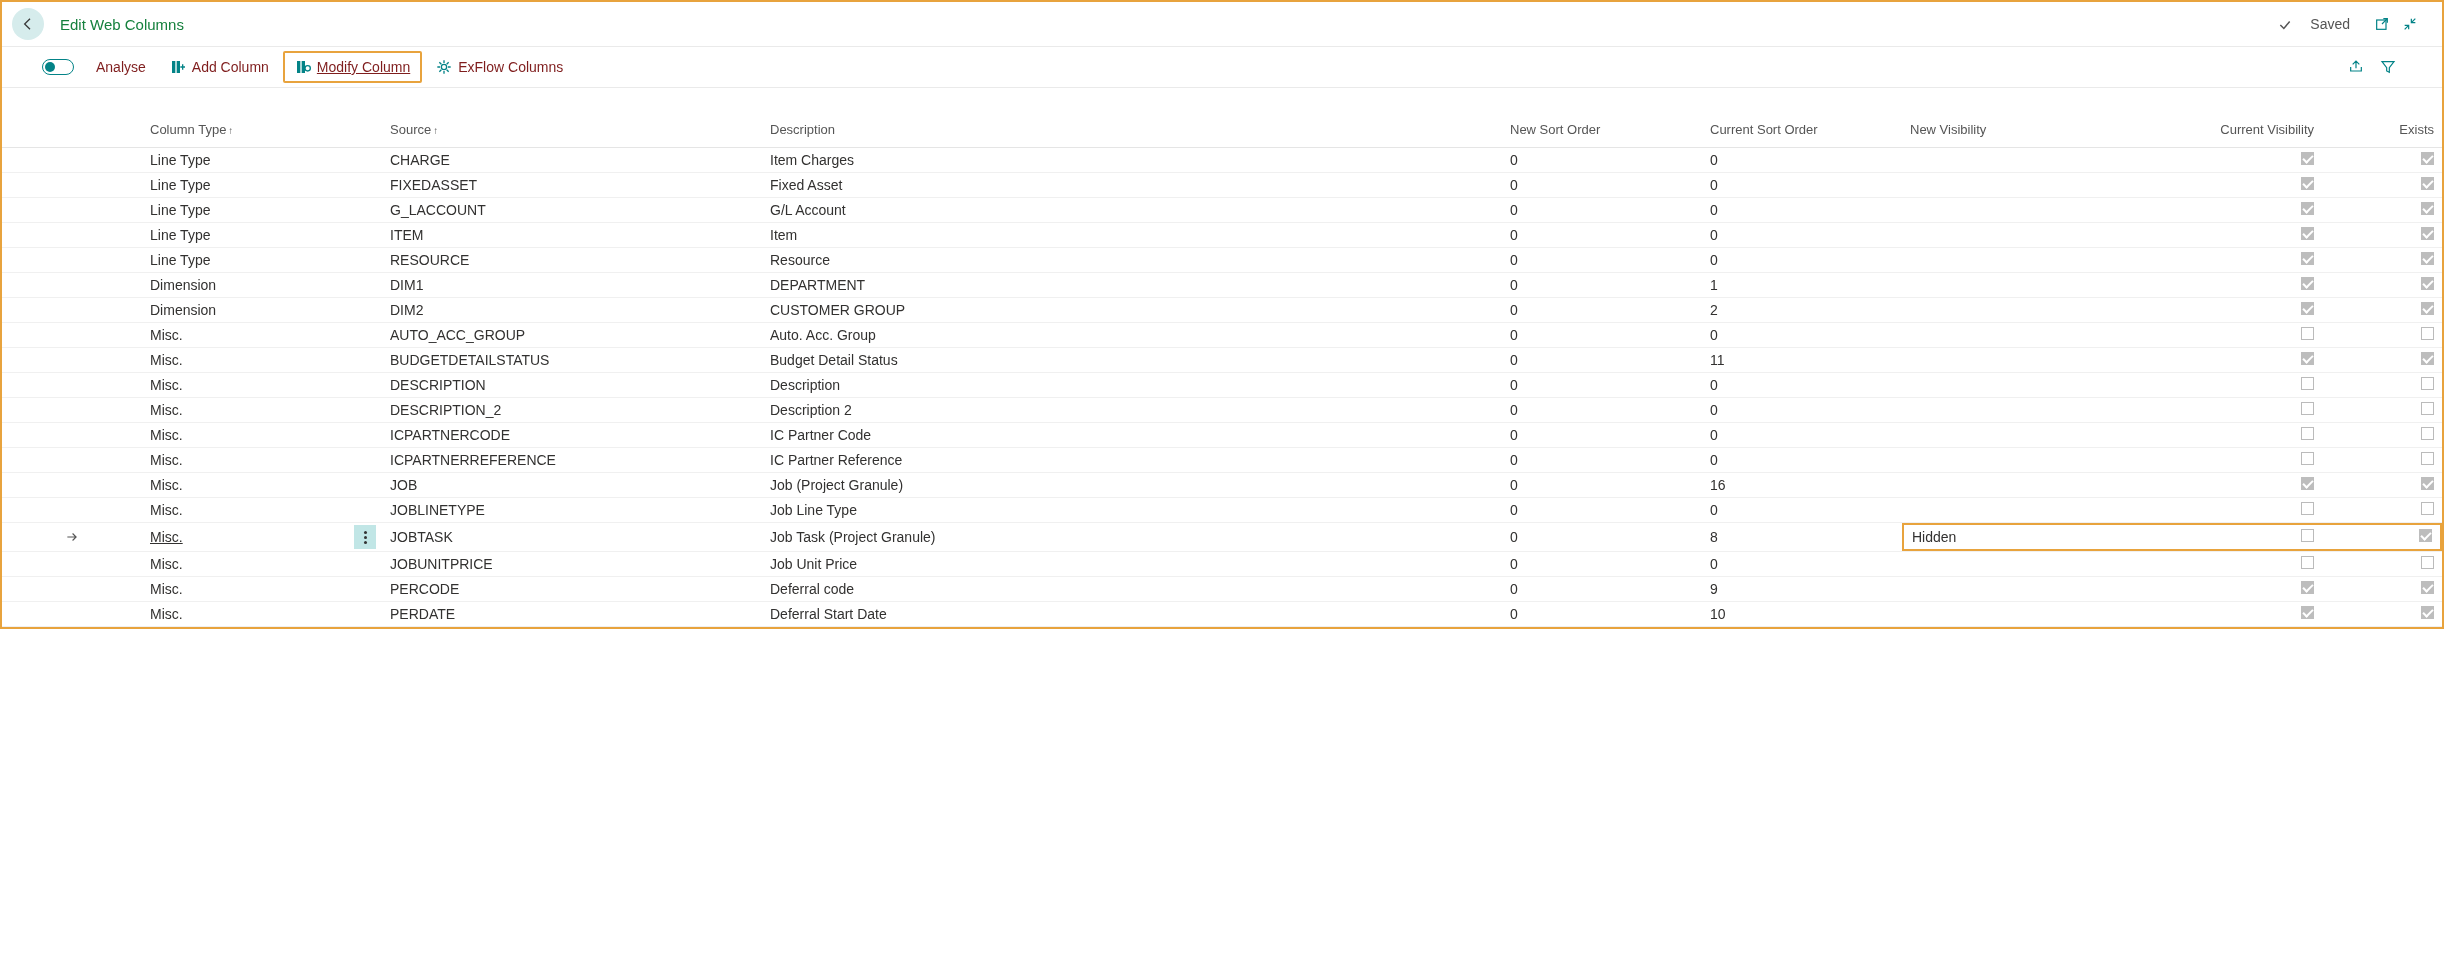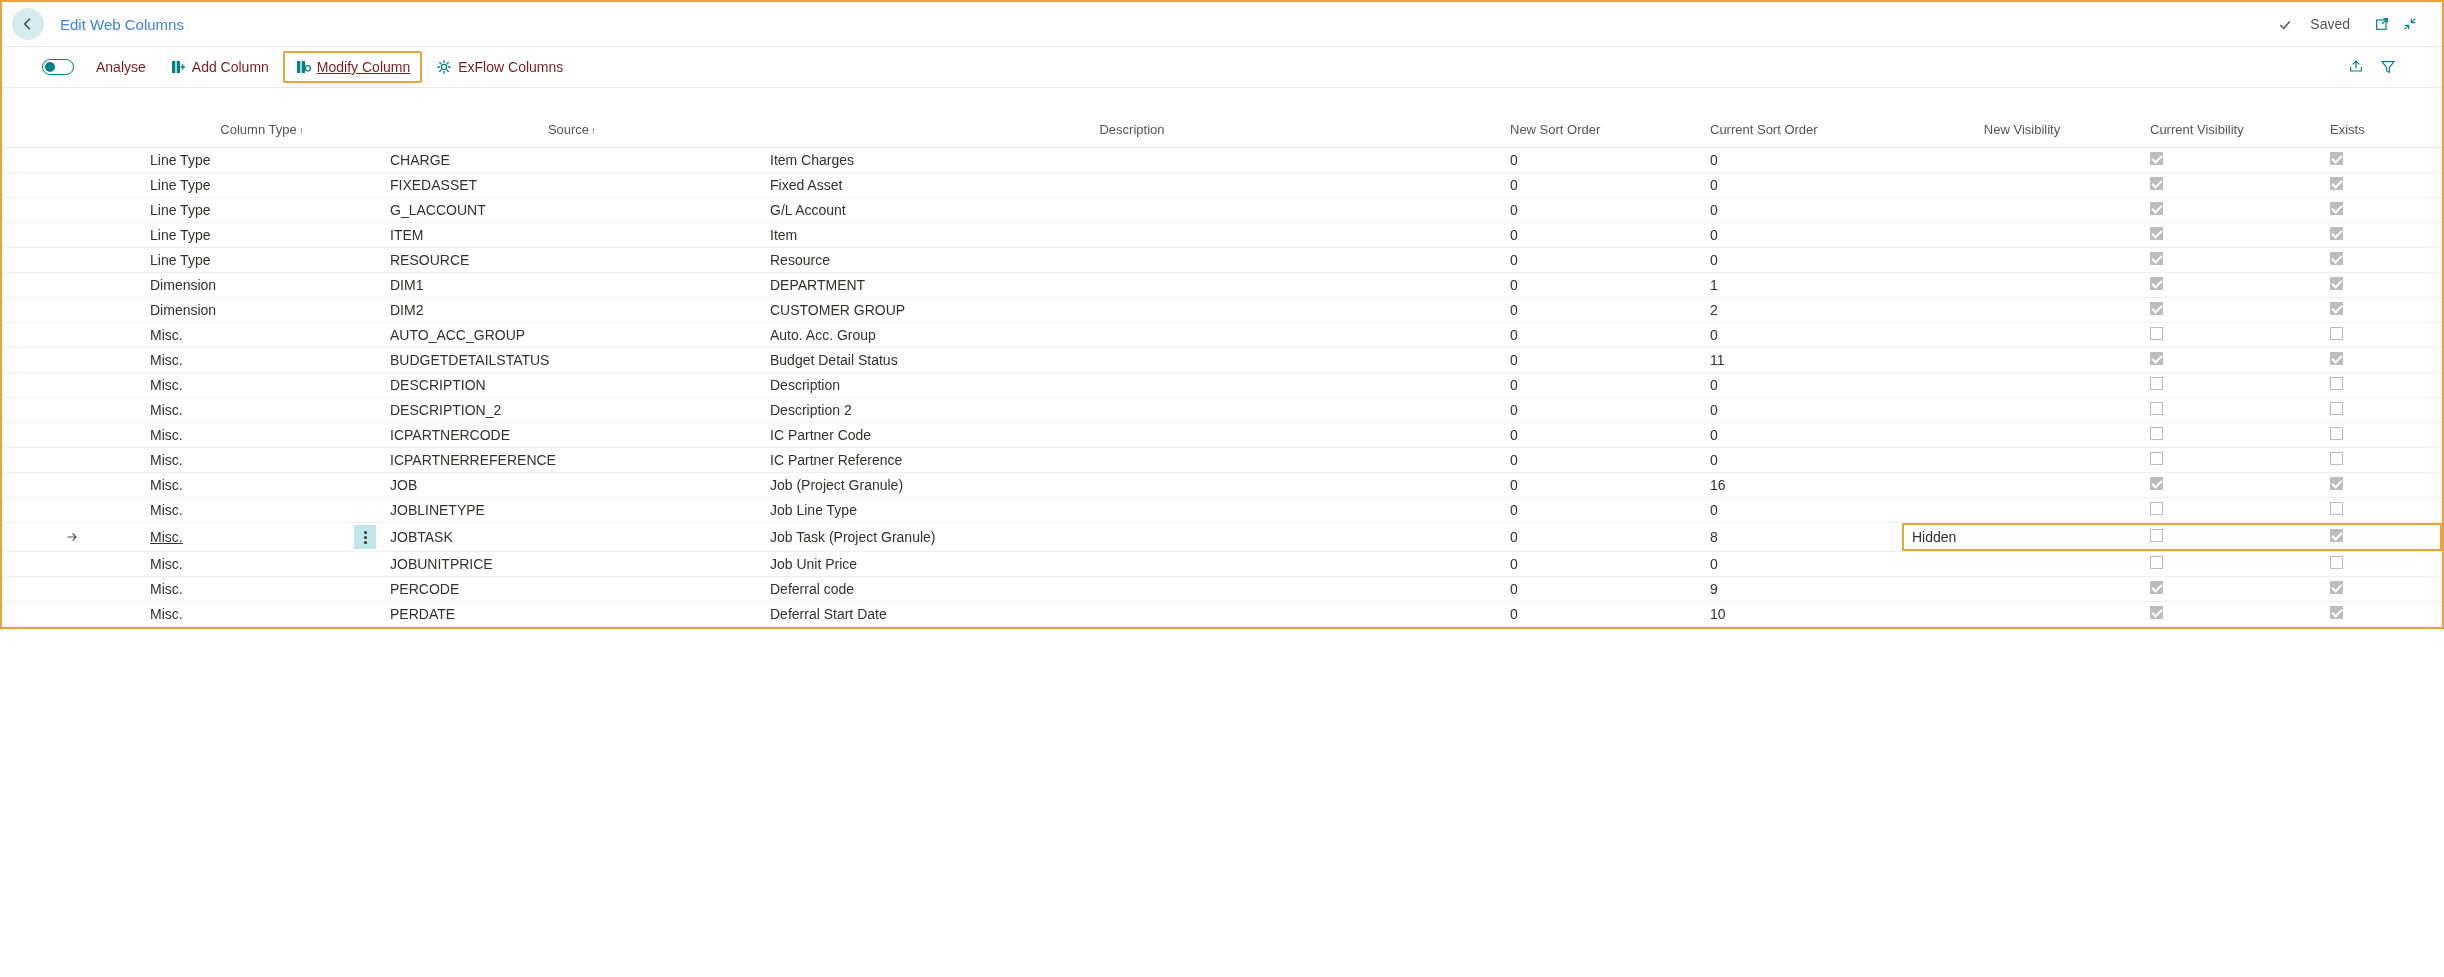--- a/index.html
+++ b/index.html
@@ -25,21 +25,21 @@
   }
   .back-btn {
     width: 32px; height: 32px;
     border-radius: 50%;
     background: #d6ecec;
     display: flex; align-items: center; justify-content: center;
     margin-right: 16px;
     cursor: pointer;
   }
   .back-btn svg { width: 16px; height: 16px; stroke: #3a3a3a; fill: none; stroke-width: 2; }
-  .page-title { font-size: 15px; color: #3b82f6; flex: 0 0 auto; }
+  .page-title { font-size: 15px; color: #15803d; flex: 0 0 auto; }
   .header-spacer { flex: 1; }
   .saved { display: flex; align-items: flex-end; gap: 18px; color: #555; font-size: 14px; margin-right: 18px; }
   .saved svg { width: 14px; height: 14px; stroke: #555; fill: none; stroke-width: 2.5; }
   .icon-btn {
     width: 28px; height: 28px;
     display: flex; align-items: center; justify-content: center;
     cursor: pointer; border-radius: 3px;
   }
   .icon-btn svg { width: 16px; height: 16px; stroke: #038387; fill: none; stroke-width: 1.8; }
   
@@ -82,30 +82,30 @@
   }
   .actionbar-spacer { flex: 1; }
   
   .grid-wrap { padding: 28px 0 0 0; }
   table {
     width: 100%;
     border-collapse: collapse;
     table-layout: fixed;
   }
   th {
-    text-align: center;
+    text-align: left;
     font-weight: 400;
     color: #555;
     font-size: 13px;
     padding: 6px 8px 10px 8px;
     border-bottom: 1px solid #e5e5e5;
     white-space: nowrap;
   }
   th.num, td.num { text-align: left; }
-  th.ctr, td.ctr { text-align: left; }
+  th.ctr, td.ctr { text-align: right; }
   td {
     padding: 4px 8px;
     border-bottom: 1px solid #f0f0f0;
     font-size: 14px;
     color: #323130;
     height: 24px;
     white-space: nowrap;
     overflow: hidden;
     text-overflow: ellipsis;
   }

